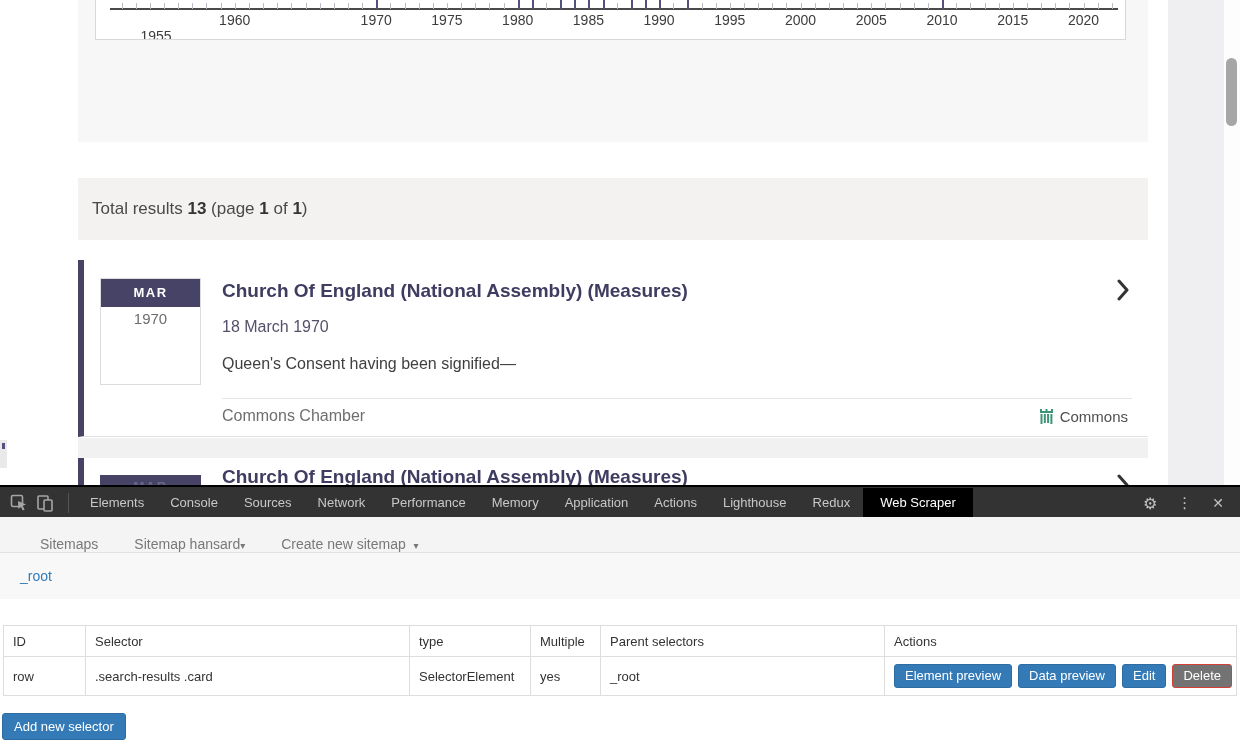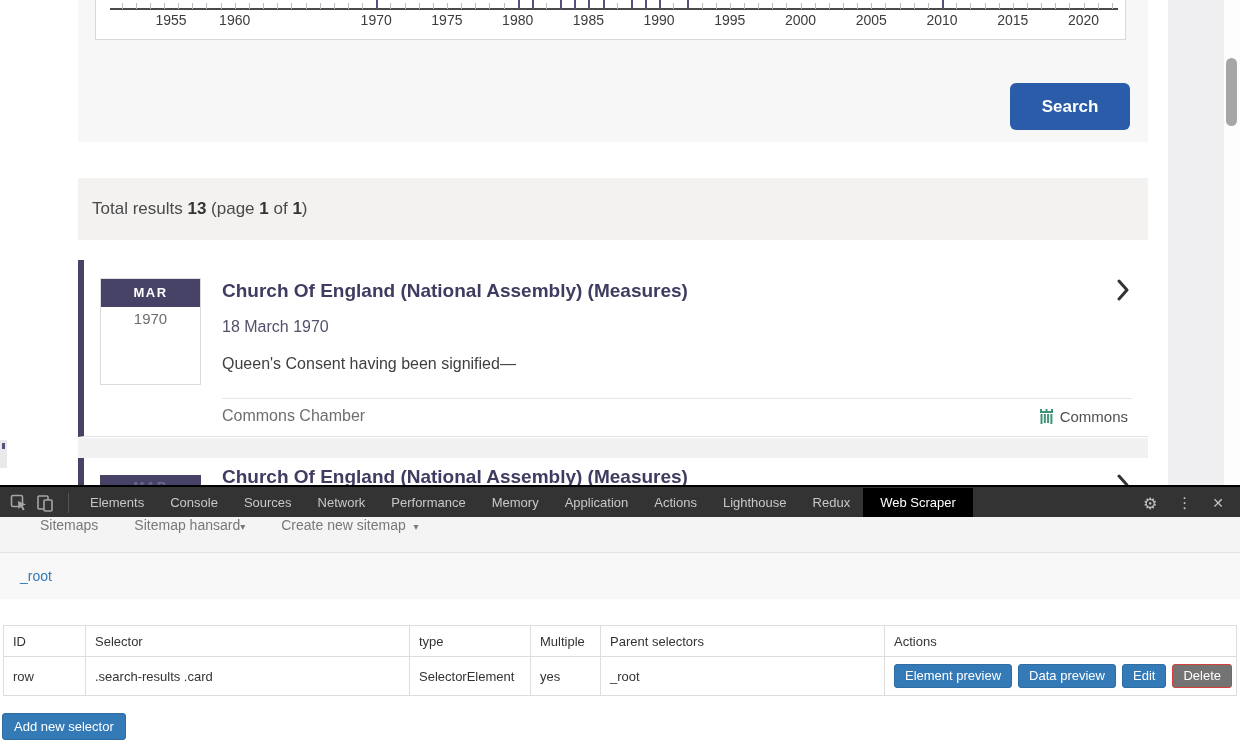--- a/index.html
+++ b/index.html
@@ -67,21 +67,21 @@
   .dt-sep { width:1px; height:20px; background:#555; margin:0 8px 0 10px; }
   .dt-tab { padding:0 13px; line-height:30px; cursor:pointer; white-space:nowrap; }
   .dt-tab.active { background:#000; color:#fff; padding:0 17px; }
   .dt-right { margin-left:auto; display:flex; align-items:center; gap:20px; margin-right:16px; color:#c0c0c0; }
   .dt-right span { cursor:pointer; }
   .glyph-gear { font-size:16px; font-family:"DejaVu Sans",sans-serif; }
   .glyph-kebab { font-size:15px; font-family:"DejaVu Sans",sans-serif; }
   .glyph-close { font-size:14px; font-family:"DejaVu Sans",sans-serif; }
 
   .ws-toolbar { position:absolute; left:0; top:32px; width:100%; height:36px; background:#f4f4f4;
-                border-bottom:1px solid #e2e2e2; display:flex; align-items:flex-start; padding-left:40px;
+                border-bottom:1px solid #e2e2e2; display:flex; align-items:flex-end; padding-left:40px;
                 gap:36px; font-size:14px; color:#787878; }
   .ws-toolbar .ws-menu-item { cursor:pointer; white-space:nowrap; }
   .caret { font-size:10px; font-family:"DejaVu Sans",sans-serif; color:#787878; }
   .ws-breadcrumb { position:absolute; left:0; top:68px; width:100%; height:46px; background:#f8f8f8; }
   .ws-root-link { position:absolute; left:20px; top:15px; font-size:14px; color:#337ab7; cursor:pointer; text-decoration:none; }
 
   .ws-table { position:absolute; left:3px; top:140px; width:1234px; border-collapse:collapse; table-layout:fixed;
               font-size:13px; color:#333; background:#fff; }
   .ws-table th, .ws-table td { border:1px solid #ddd; text-align:left; vertical-align:middle;
                                padding:7px 9px; overflow:hidden; white-space:nowrap; }
@@ -168,21 +168,21 @@
         <div class="tl-tick" style="left: 888.5px;"></div>
         <div class="tl-tick" style="left: 902.6px;"></div>
         <div class="tl-tick" style="left: 916.8px;"></div>
         <div class="tl-tick" style="left: 930.9px;"></div>
         <div class="tl-tick" style="left: 945.1px;"></div>
         <div class="tl-tick" style="left: 959.2px;"></div>
         <div class="tl-tick" style="left: 973.3px;"></div>
         <div class="tl-tick" style="left: 987.5px;"></div>
         <div class="tl-tick" style="left: 1001.6px;"></div>
         <div class="tl-tick" style="left: 1015.8px;"></div>
-        <div class="tl-label" style="left: 75px;">1955</div>
+        <div class="tl-label" style="left: 60px; margin-top: 16px;">1955</div>
         <div class="tl-label" style="left: 138.7px;">1960</div>
         <div class="tl-label" style="left: 209.5px; margin-top: 43px;">1965</div>
         <div class="tl-label" style="left: 280.2px;">1970</div>
         <div class="tl-label" style="left: 350.9px;">1975</div>
         <div class="tl-label" style="left: 421.7px;">1980</div>
         <div class="tl-label" style="left: 492.4px;">1985</div>
         <div class="tl-label" style="left: 563.1px;">1990</div>
         <div class="tl-label" style="left: 633.8px;">1995</div>
         <div class="tl-label" style="left: 704.6px;">2000</div>
         <div class="tl-label" style="left: 775.3px;">2005</div>
@@ -195,21 +195,20 @@
         <div class="tl-bar" style="left: 464.1px;"></div>
         <div class="tl-bar" style="left: 478.2px;"></div>
         <div class="tl-bar" style="left: 492.4px;"></div>
         <div class="tl-bar" style="left: 506.5px;"></div>
         <div class="tl-bar" style="left: 534.8px;"></div>
         <div class="tl-bar" style="left: 549px;"></div>
         <div class="tl-bar" style="left: 563.1px;"></div>
         <div class="tl-bar" style="left: 591.4px;"></div>
         <div class="tl-bar" style="left: 846px;"></div>
       </div>
-    <button class="search-btn">Search</button>
   </div>
 
   <div class="results-bar"><span>Total results </span><b>13</b><span> (page </span><b>1</b><span> of </span><b>1</b><span>)</span></div>
 
   <div class="result-card card-1">
     <div class="datebox">
       <div class="datebox-month">MAR</div>
       <div class="datebox-year">1970</div>
     </div>
     <div class="card-title">Church Of England (National Assembly) (Measures)</div>

